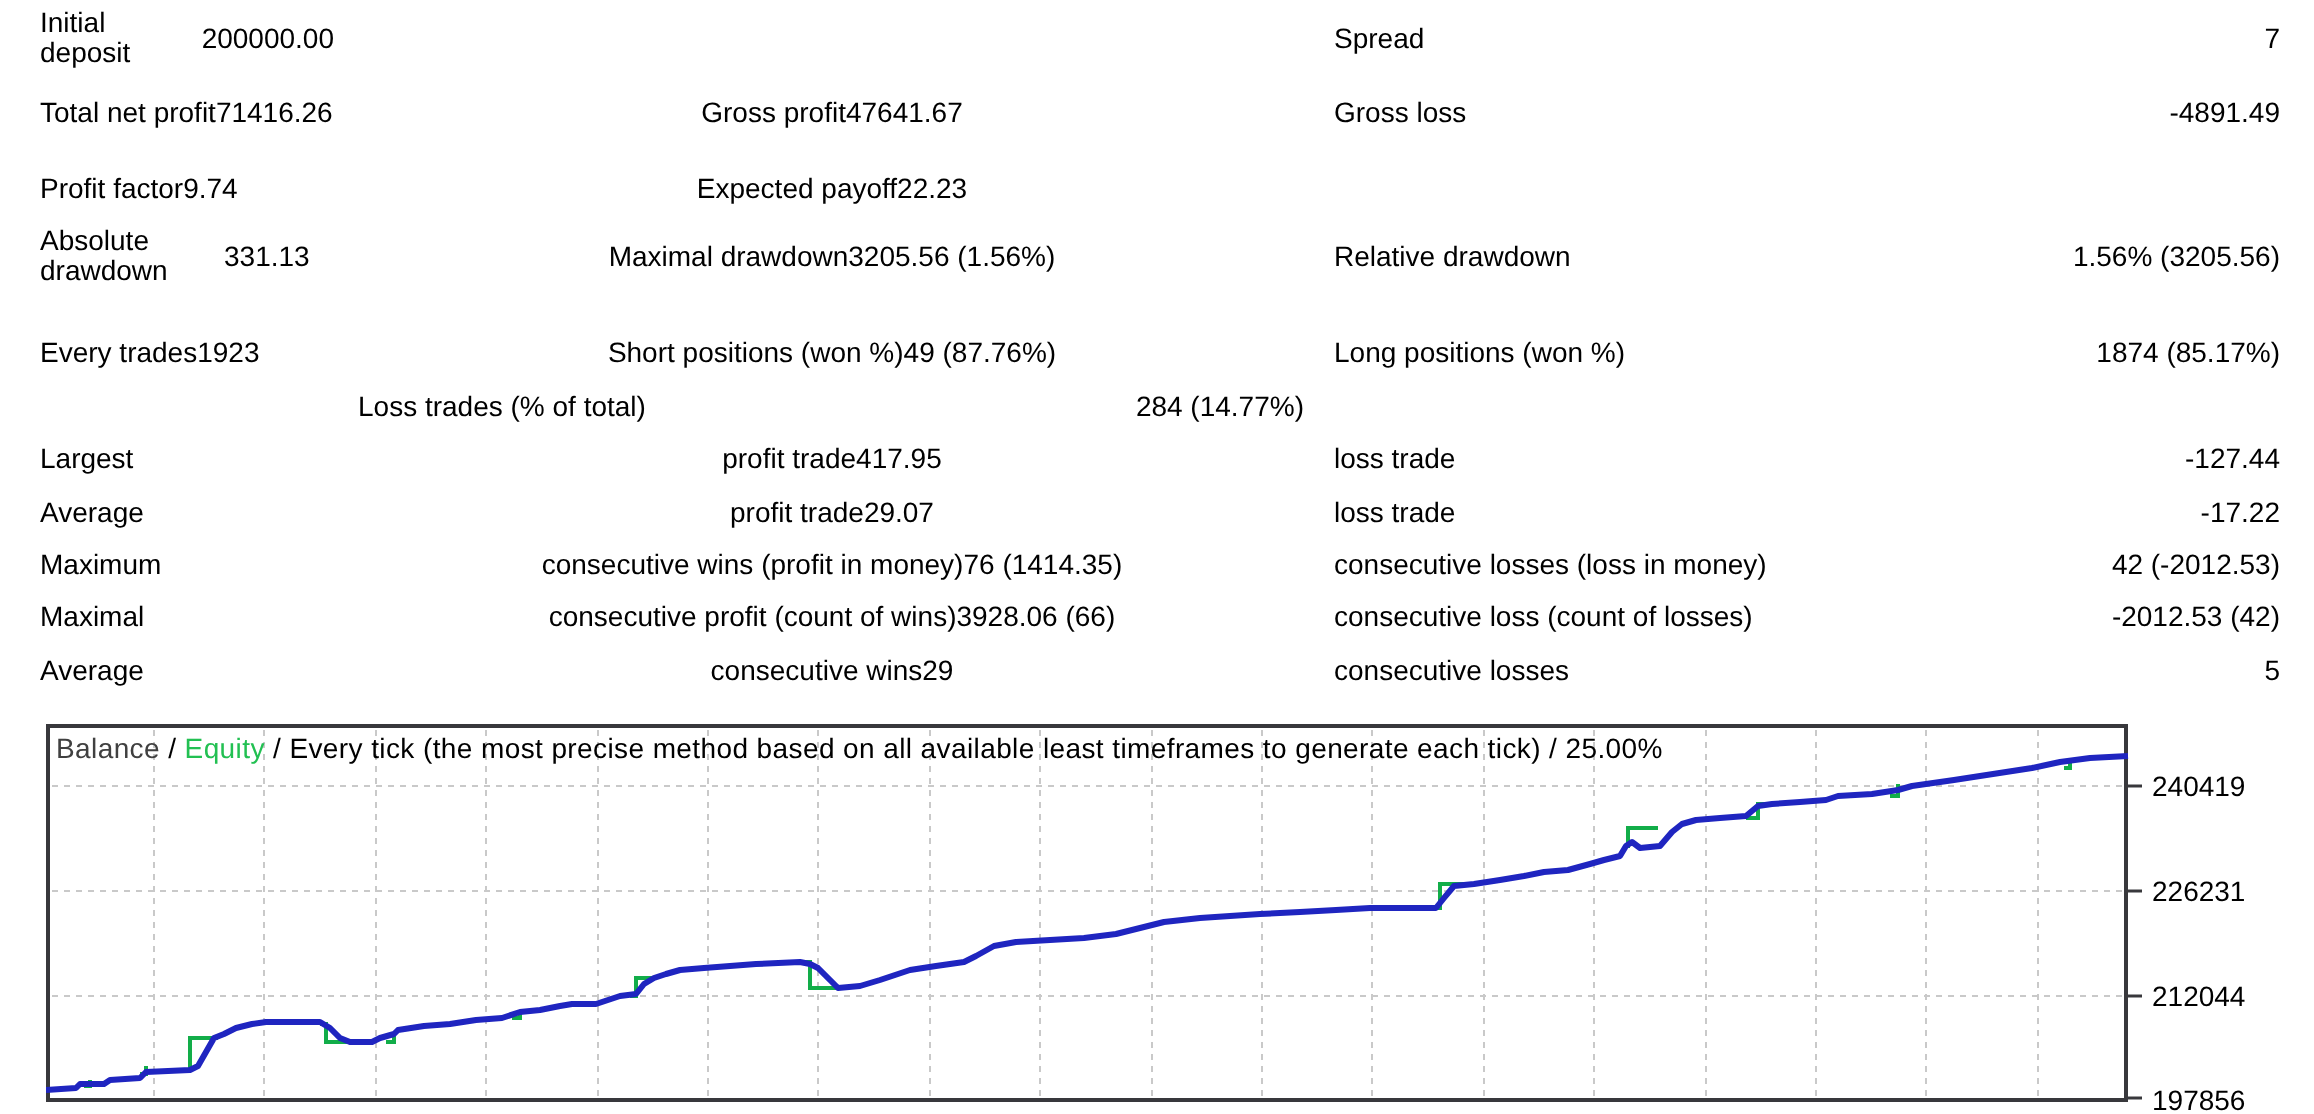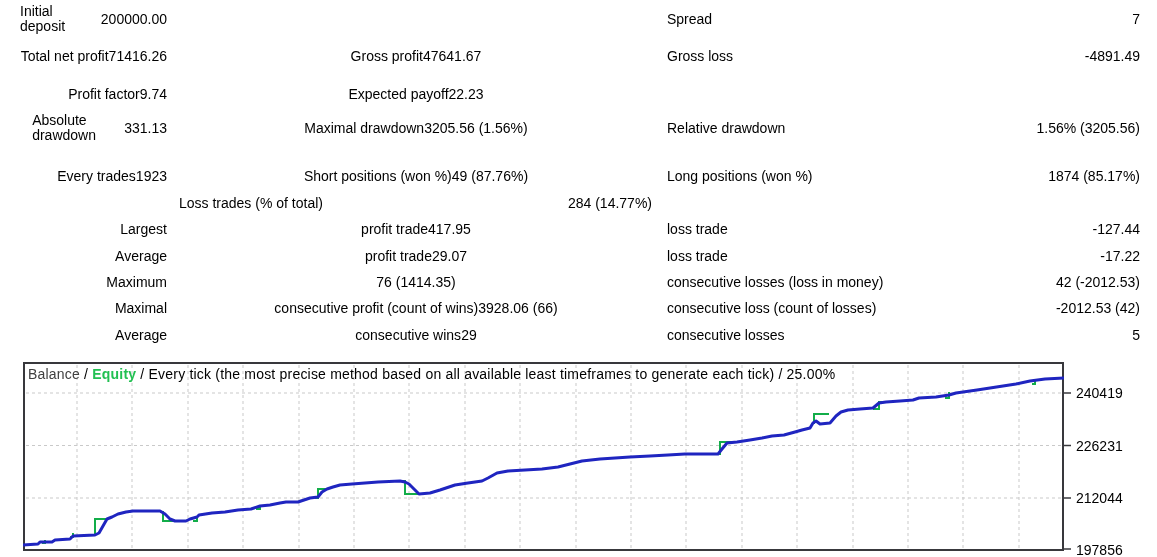--- a/index.html
+++ b/index.html
@@ -3,21 +3,21 @@
 <meta charset="utf-8">
 <style>
   html,body{margin:0;padding:0}
   body{
     width:1157px;height:557px;position:relative;overflow:hidden;
     background:#ffffff;color:#000;
     font-family:"Liberation Sans", sans-serif;font-size:14px;
   }
   .row{position:absolute;left:20px;display:flex;align-items:center;height:26px;width:1120px}
   .row.tall{height:36px}
-  .cA{width:147px;display:flex;justify-content:flex-end;align-items:center}
+  .cA{width:147px;display:flex;justify-content:flex-start;align-items:center}
   .cA .lbl{max-width:92px;line-height:15px}
   .cB{width:478px;margin-left:10px;display:flex;justify-content:center;align-items:center}
   .cC{width:473px;margin-left:12px;display:flex;justify-content:space-between;align-items:center}
   .val{white-space:nowrap;text-align:right}
   .lbl{white-space:normal}
   .chart-svg{position:absolute;left:23px;top:362px}
   .chart-header{
     position:absolute;left:28px;top:366px;width:1020px;white-space:nowrap;
     font-size:14px;letter-spacing:0.2px;
   }
@@ -142,20 +142,21 @@
         <span class="val">-17.22</span>
       </div>
   </div>
 
   <div class="row" style="top:269px">
     <div class="cA">
         <span class="lbl"></span>
         <span class="val">Maximum</span>
       </div>
     <div class="cB">
+        <span class="lbl">consecutive wins (profit in money)</span>
         <span class="val">76 (1414.35)</span>
       </div>
     <div class="cC">
         <span class="lbl">consecutive losses (loss in money)</span>
         <span class="val">42 (-2012.53)</span>
       </div>
   </div>
 
   <div class="row" style="top:295px">
     <div class="cA">
@@ -230,14 +231,14 @@
     <text x="1053" y="36" fill="#000" font-size="14px" font-family="&quot;Liberation Sans&quot;, sans-serif">240419</text>
     <line x1="1041" y1="83.5" x2="1048" y2="83.5" stroke="#38383c" stroke-width="1.5"></line>
     <text x="1053" y="88.5" fill="#000" font-size="14px" font-family="&quot;Liberation Sans&quot;, sans-serif">226231</text>
     <line x1="1041" y1="136" x2="1048" y2="136" stroke="#38383c" stroke-width="1.5"></line>
     <text x="1053" y="141" fill="#000" font-size="14px" font-family="&quot;Liberation Sans&quot;, sans-serif">212044</text>
     <line x1="1041" y1="187" x2="1048" y2="187" stroke="#38383c" stroke-width="1.5"></line>
     <text x="1053" y="193" fill="#000" font-size="14px" font-family="&quot;Liberation Sans&quot;, sans-serif">197856</text>
   </svg>
 
 <div class="chart-header">
-  <span id="lg-balance" style="color: #404040;">Balance</span><span> / </span><span id="lg-equity" style="color: rgb(34, 192, 82); font-weight: bold;">Equity</span><span> / </span><span>Every tick (the most precise method based on all available least timeframes to generate each tick) / 25.00%</span>
+  <span id="lg-balance" style="color: #404040;">Balance</span><span> / </span><span id="lg-equity" style="color: rgb(34, 192, 82);">Equity</span><span> / </span><span>Every tick (the most precise method based on all available least timeframes to generate each tick) / 25.00%</span>
 </div>
 
 </body></html>

